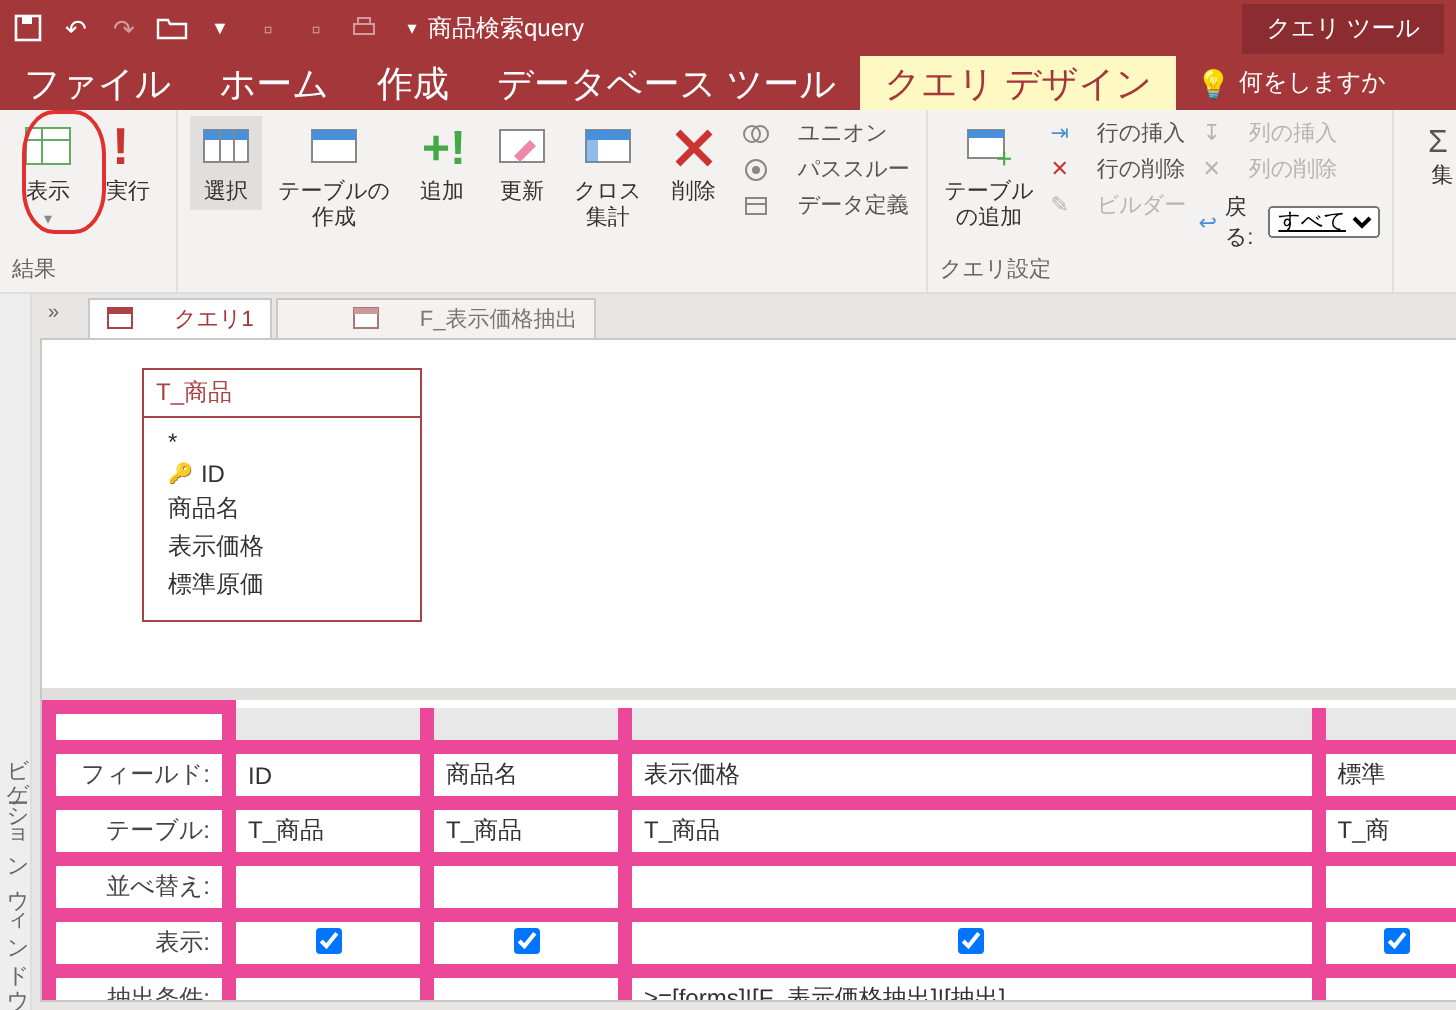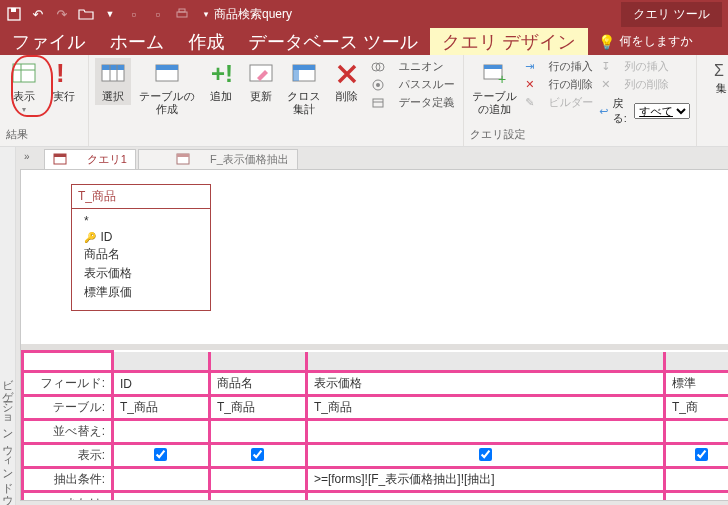--- a/index.html
+++ b/index.html
@@ -52,21 +52,21 @@
     .design-surface { flex: 1; background: #fff; border: 1px solid #c9c9c9; margin: 0 4px 4px 4px; display: flex; flex-direction: column; overflow: hidden; }
     .upper-pane { height: 180px; border-bottom: 6px solid #e1dfdd; position: relative; padding: 14px 0 0 50px; overflow: auto; }
     .table-box { width: 140px; border: 1px solid #a44; background: #fff; }
     .table-title { padding: 3px 6px; font-size: 12px; color: #a44; border-bottom: 1px solid #a44; }
     .table-fields { padding: 4px 6px 8px 6px; }
     .field-item { font-size: 12px; padding: 1px 6px; display: flex; align-items: center; gap: 4px; }
     .key-icon { font-size: 10px; color: #555; }
 
     .lower-pane { flex: 1; overflow: auto; }
     .qgrid { border-collapse: collapse; font-size: 12px; width: 100%; min-width: 720px; }
-    .qgrid th, .qgrid td { border: 3px solid #ec4899; padding: 2px 6px; text-align: left; height: 20px; white-space: nowrap; }
+    .qgrid th, .qgrid td { border: 7px solid #ec4899; padding: 2px 6px; text-align: left; height: 20px; white-space: nowrap; }
     .qgrid th { background: #fff; text-align: right; color: #444; font-weight: normal; width: 90px; }
     .qgrid td.header-blank { background: #e8e8e8; border-top: none; height: 10px; padding: 0; }
     .qgrid .chk { text-align: center; }
     .qgrid .chk input { width: 13px; height: 13px; }
   </style>
 </head>
 <body>
 
 <div class="titlebar">
   <div class="qat">

